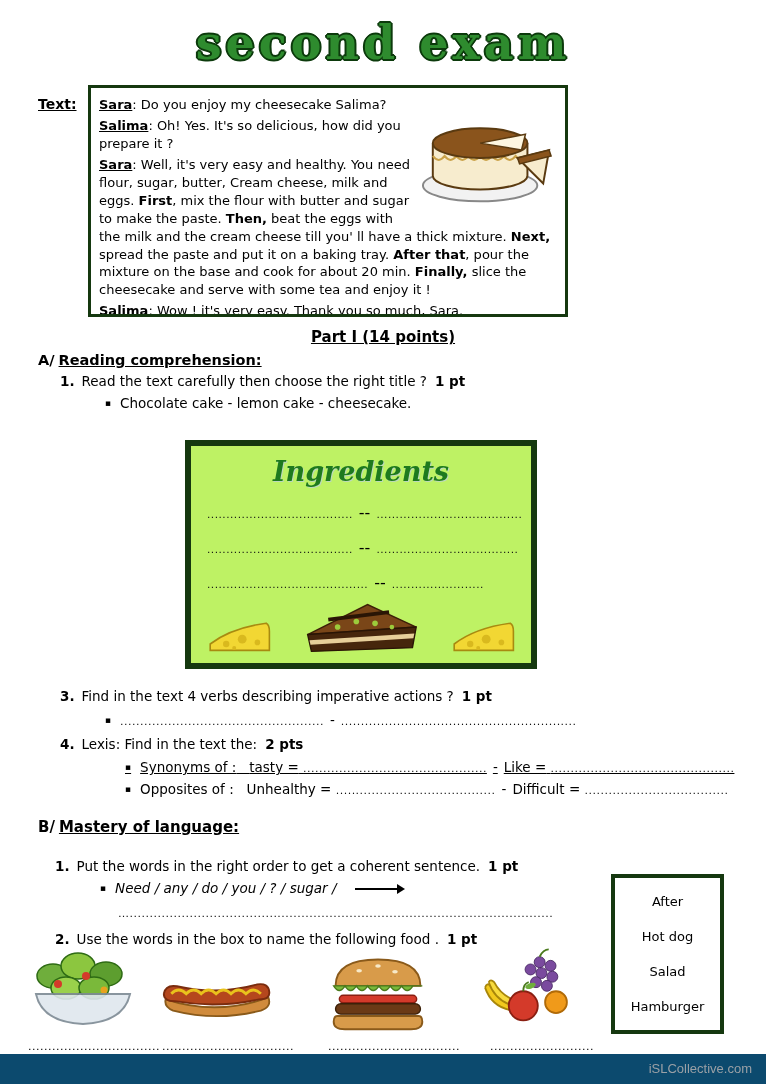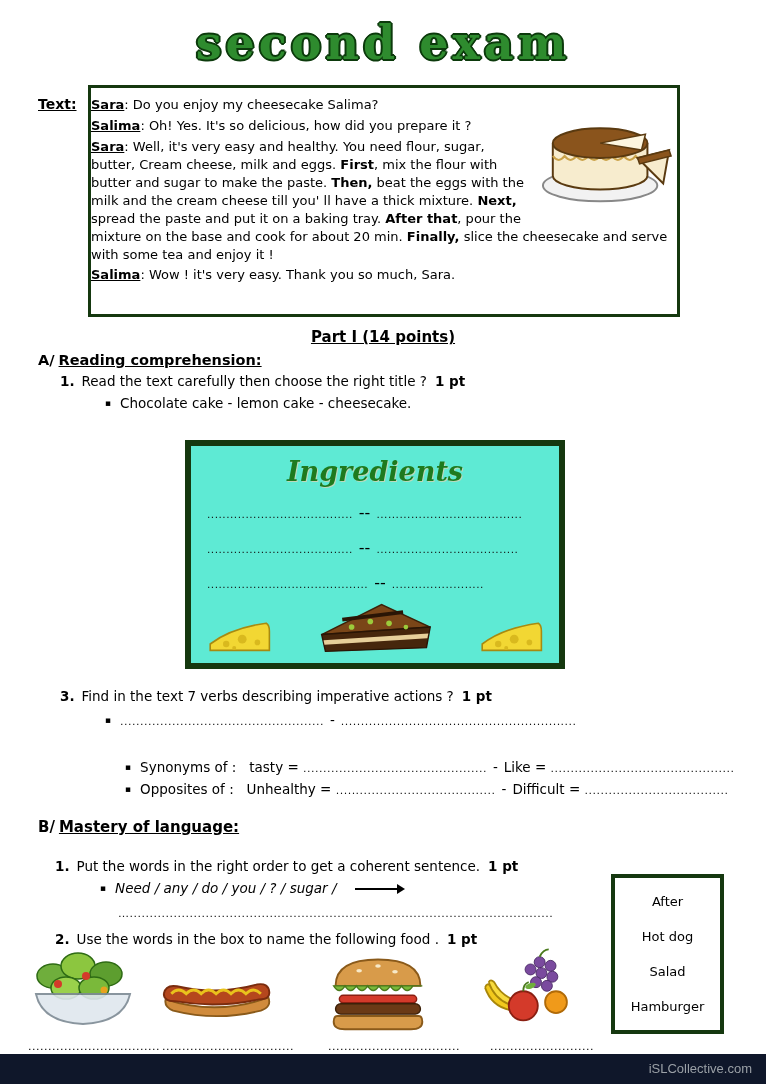--- a/index.html
+++ b/index.html
@@ -19,22 +19,22 @@
                 -1px -1px #0c3a0c, 1px 1px #0c3a0c, -1px 1px #0c3a0c, 1px -1px #0c3a0c;
   }
 
   .text-label {
     position:absolute; left:38px; top:96px; font-size:14px; font-weight:bold;
     text-decoration:underline;
   }
 
   
   .text-box {
-    position:absolute; left:88px; top:85px; width:592px; height:232px;
-    border:3px solid #15380f; padding:8px 0; font-size:13px; line-height:1.38;
+    position:absolute; left:88px; top:85px; width:480px; height:232px;
+    border:3px solid #15380f; padding:8px 8px; font-size:13px; line-height:1.38;
     text-align:left; overflow:hidden; background:#fff;
   }
   .text-box p { margin:0 0 3px 0; }
   .spk { font-weight:bold; text-decoration:underline; }
   .cheesecake { float:right; width:138px; height:112px; margin:2px 0 4px 8px; }
 
   
   .part-heading {
     position:absolute; top:328px; left:0; width:100%; text-align:center;
     font-size:15px; font-weight:bold; text-decoration:underline;
@@ -47,36 +47,36 @@
 
   .q { position:absolute; font-size:13.5px; }
   .qnum { font-weight:bold; margin-right:7px; }
   .qpts { font-weight:bold; margin-left:8px;margin-top:46px; }
   #qA1 { left:60px; top:373px; }
   #qA1b { left:105px; top:395px; }
   #qA2 { left:60px; top:417px; }
   #qA3 { left:60px; top:688px; }
   #qA3b { left:105px; top:712px; }
   #qA4 { left:60px; top:736px; }
-  #qA4syn { left:125px; top:759px; }
+  #qA4syn { left:125px; top:759px;text-decoration:underline; }
   #qA4opp { left:125px; top:781px; }
   #qB1 { left:55px; top:858px; }
   #qB1b { left:100px; top:880px; font-style:italic; }
   #qB1ans { left:118px; top:904px; }
   #qB2 { left:55px; top:931px; }
 
   .bullet-sq { font-size:9px; vertical-align:2px; margin-right:9px; }
   .dots { font-size:11px; letter-spacing:0.5px; color:#111; }
   .dash { margin:0 6px; }
   .arrow-icon { vertical-align:middle; margin-left:14px; }
 
   
   .ing-box {
-    position:absolute; left:185px; top:440px; width:380px; height:229px;
-    border:6px solid #15380f; background:#5eead4;
+    position:absolute; left:185px; top:440px; width:352px; height:229px;
+    border:6px solid #15380f; background:#bef264;
   }
   .ing-title {
     margin-top:10px; text-align:center; font-family:"DejaVu Serif", serif;
     font-style:italic; font-weight:bold; font-size:27px; color:#1e7a1e;
     text-shadow:1px 1px 0 #bcd9bc;
   }
   .ing-row { margin:16px 0 0 16px; white-space:nowrap; }
   .ing-row .dots { font-size:10.5px; }
   .ing-images {
     position:absolute; left:0; right:0; bottom:6px; display:flex;
@@ -98,21 +98,21 @@
   #food-hamburger { left:326px; top:950px; }
   #food-fruits    { left:476px; top:938px; }
 
   .ans-dots { position:absolute; font-size:11px; letter-spacing:0.5px; }
   #ans1 { left:28px;  top:1040px; }
   #ans2 { left:162px; top:1040px; }
   #ans3 { left:328px; top:1040px; }
   #ans4 { left:490px; top:1040px; }
 
   .footer-strip {
-    position:absolute; left:0; bottom:0; width:100%; height:30px; background:#0f172a;
+    position:absolute; left:0; bottom:0; width:100%; height:30px; background:#0c4a6e;
   }
   .watermark {
     position:absolute; right:14px; top:7px; font-size:13px; color:#9aa0a6;
     font-family:"Liberation Sans", sans-serif;
   }
 </style>
 </head>
 <body>
 
 <div class="page">
@@ -186,26 +186,29 @@
         <path d="M4,44 L4,36 Q30,16 74,10 Q78,12 78,20 L78,44 Z" fill="#f2d733" stroke="#a88a10" stroke-width="2"></path>
         <circle cx="24" cy="36" r="4" fill="#d9b91e"></circle>
           <circle cx="44" cy="30" r="5.5" fill="#d9b91e"></circle>
         <circle cx="63" cy="34" r="3.5" fill="#d9b91e"></circle>
           <circle cx="34" cy="41" r="2.5" fill="#d9b91e"></circle>
       </svg>
     </div>
   </div>
 
   <div class="q" id="qA3">
-    <span class="qnum">3.</span><span>Find in the text 7 verbs describing imperative actions  ?</span><span class="qpts">1 pt</span>
+    <span class="qnum">3.</span><span>Find in the text 4 verbs describing imperative actions  ?</span><span class="qpts">1 pt</span>
   </div>
   <div class="q" id="qA3b">
     <span class="bullet-sq">▪</span><span class="dots">...................................................</span><span class="dash">-</span><span class="dots">...........................................................</span>
   </div>
 
+  <div class="q" id="qA4">
+    <span class="qnum">4.</span><span>Lexis: Find in the text the:</span><span class="qpts">2 pts</span>
+  </div>
   <div class="q" id="qA4syn">
     <span class="bullet-sq">▪</span><span>Synonyms of :</span>&nbsp;&nbsp;&nbsp;<span>tasty =</span> <span class="dots">..............................................</span><span class="dash">-</span><span>Like =</span> <span class="dots">..............................................</span>
   </div>
   <div class="q" id="qA4opp">
     <span class="bullet-sq">▪</span><span>Opposites of :</span>&nbsp;&nbsp;&nbsp;<span>Unhealthy =</span> <span class="dots">........................................</span><span class="dash">-</span><span>Difficult =</span> <span class="dots">....................................</span>
   </div>
 
   <div class="sec-heading" id="secB">
     <span>B/</span><span class="sec-title">Mastery of language:</span>
   </div>

